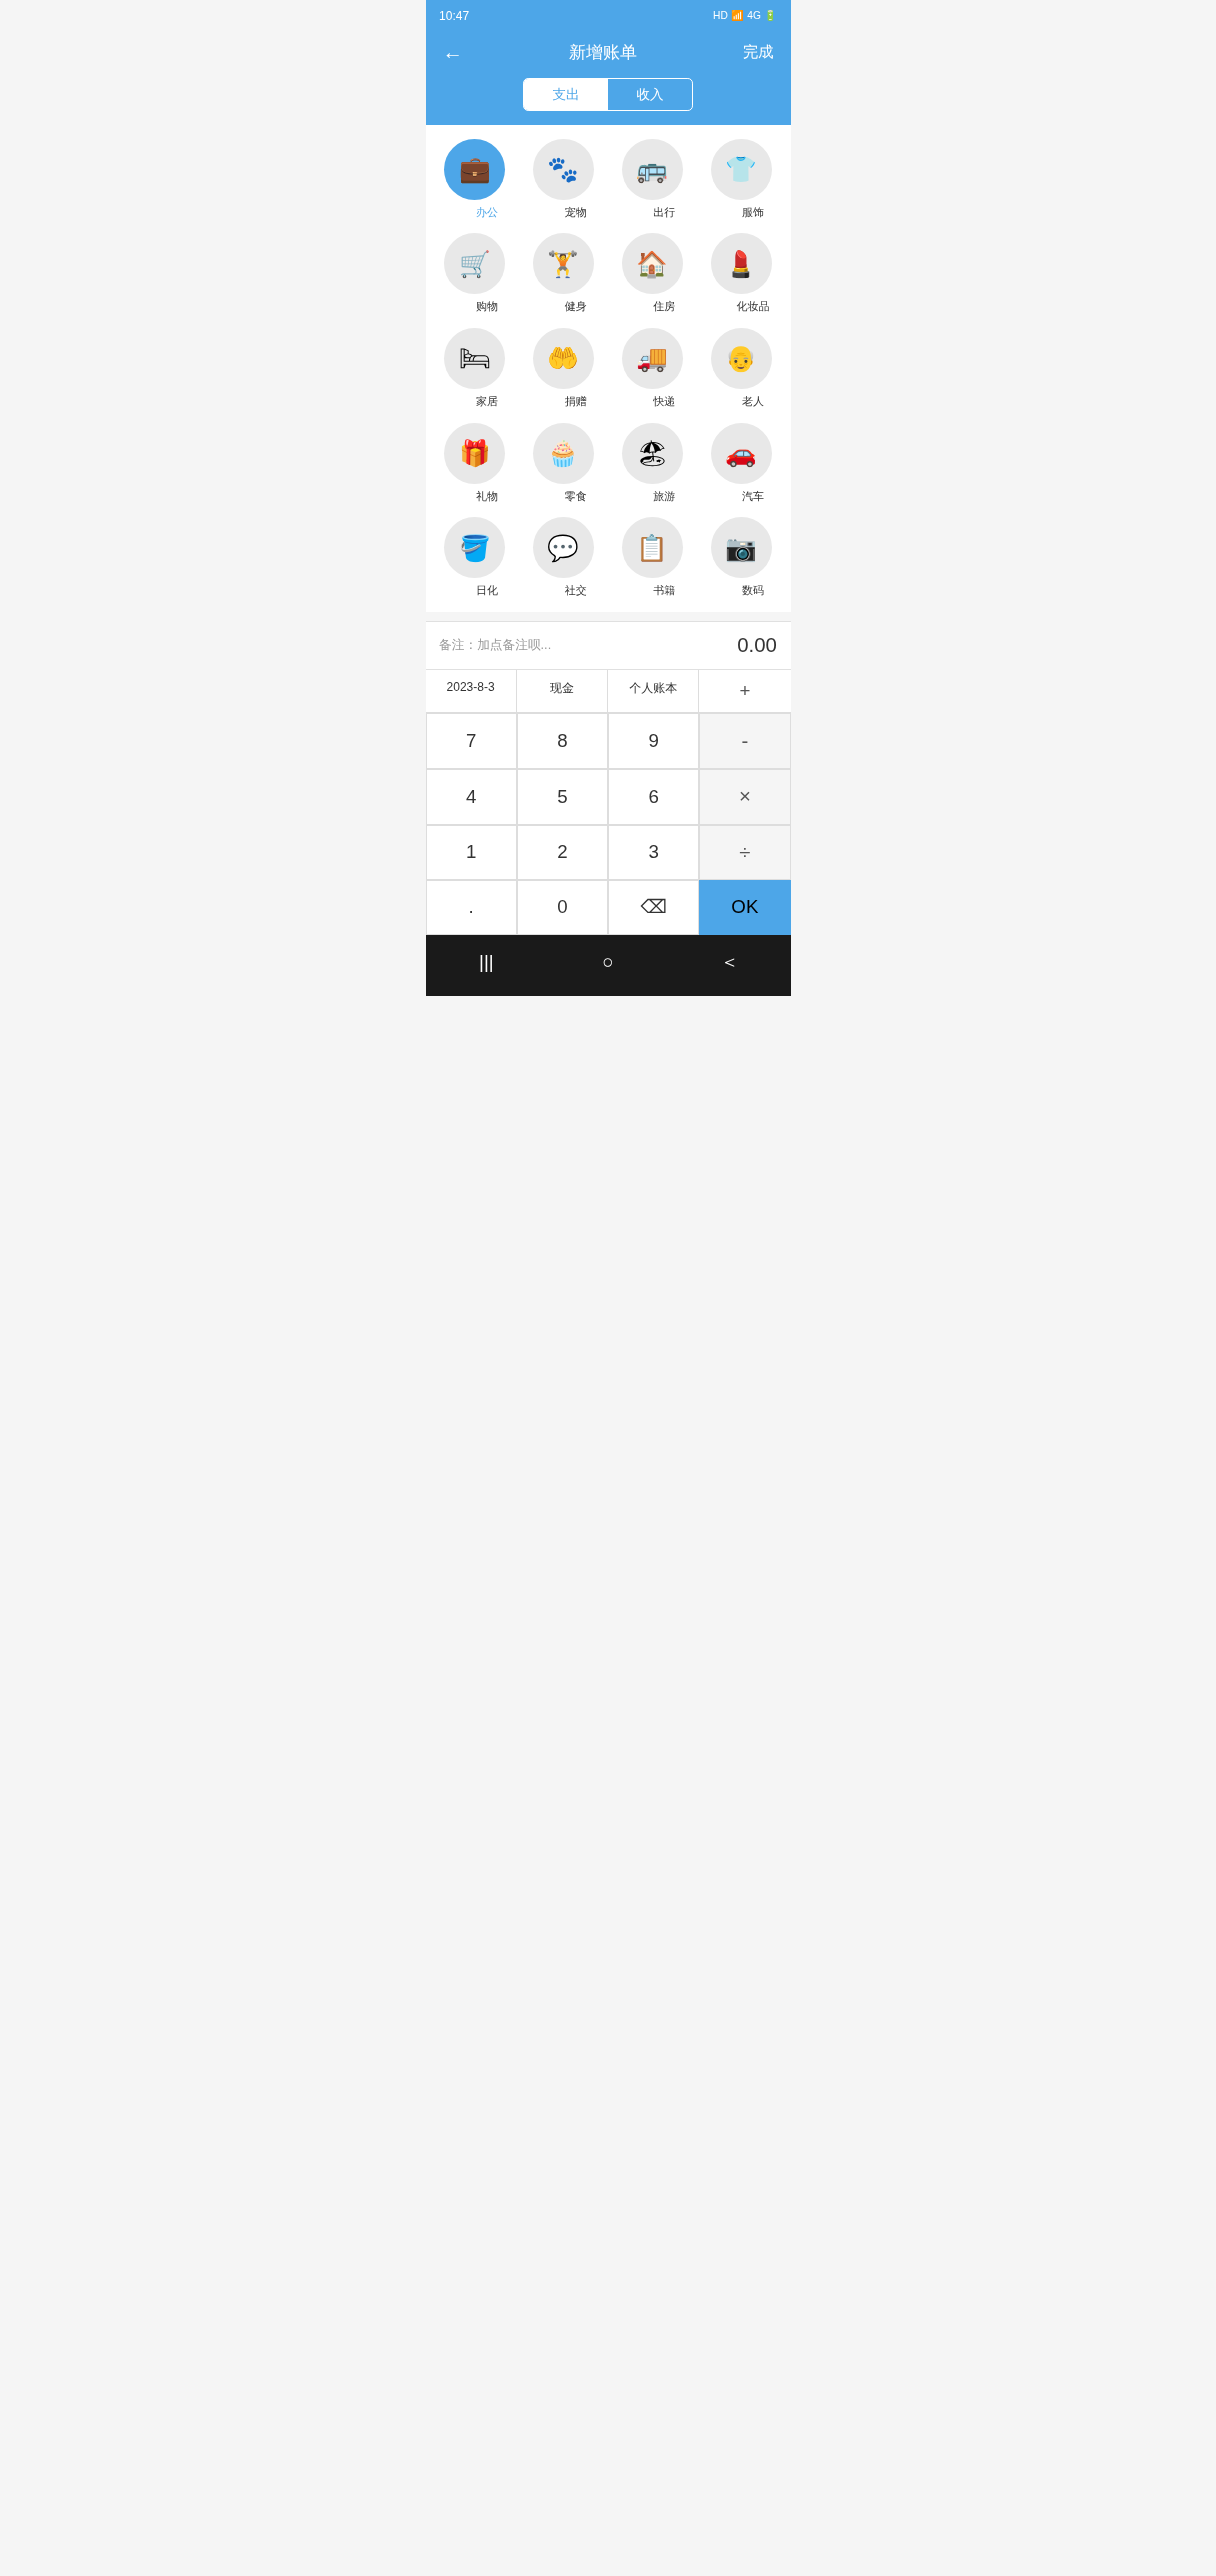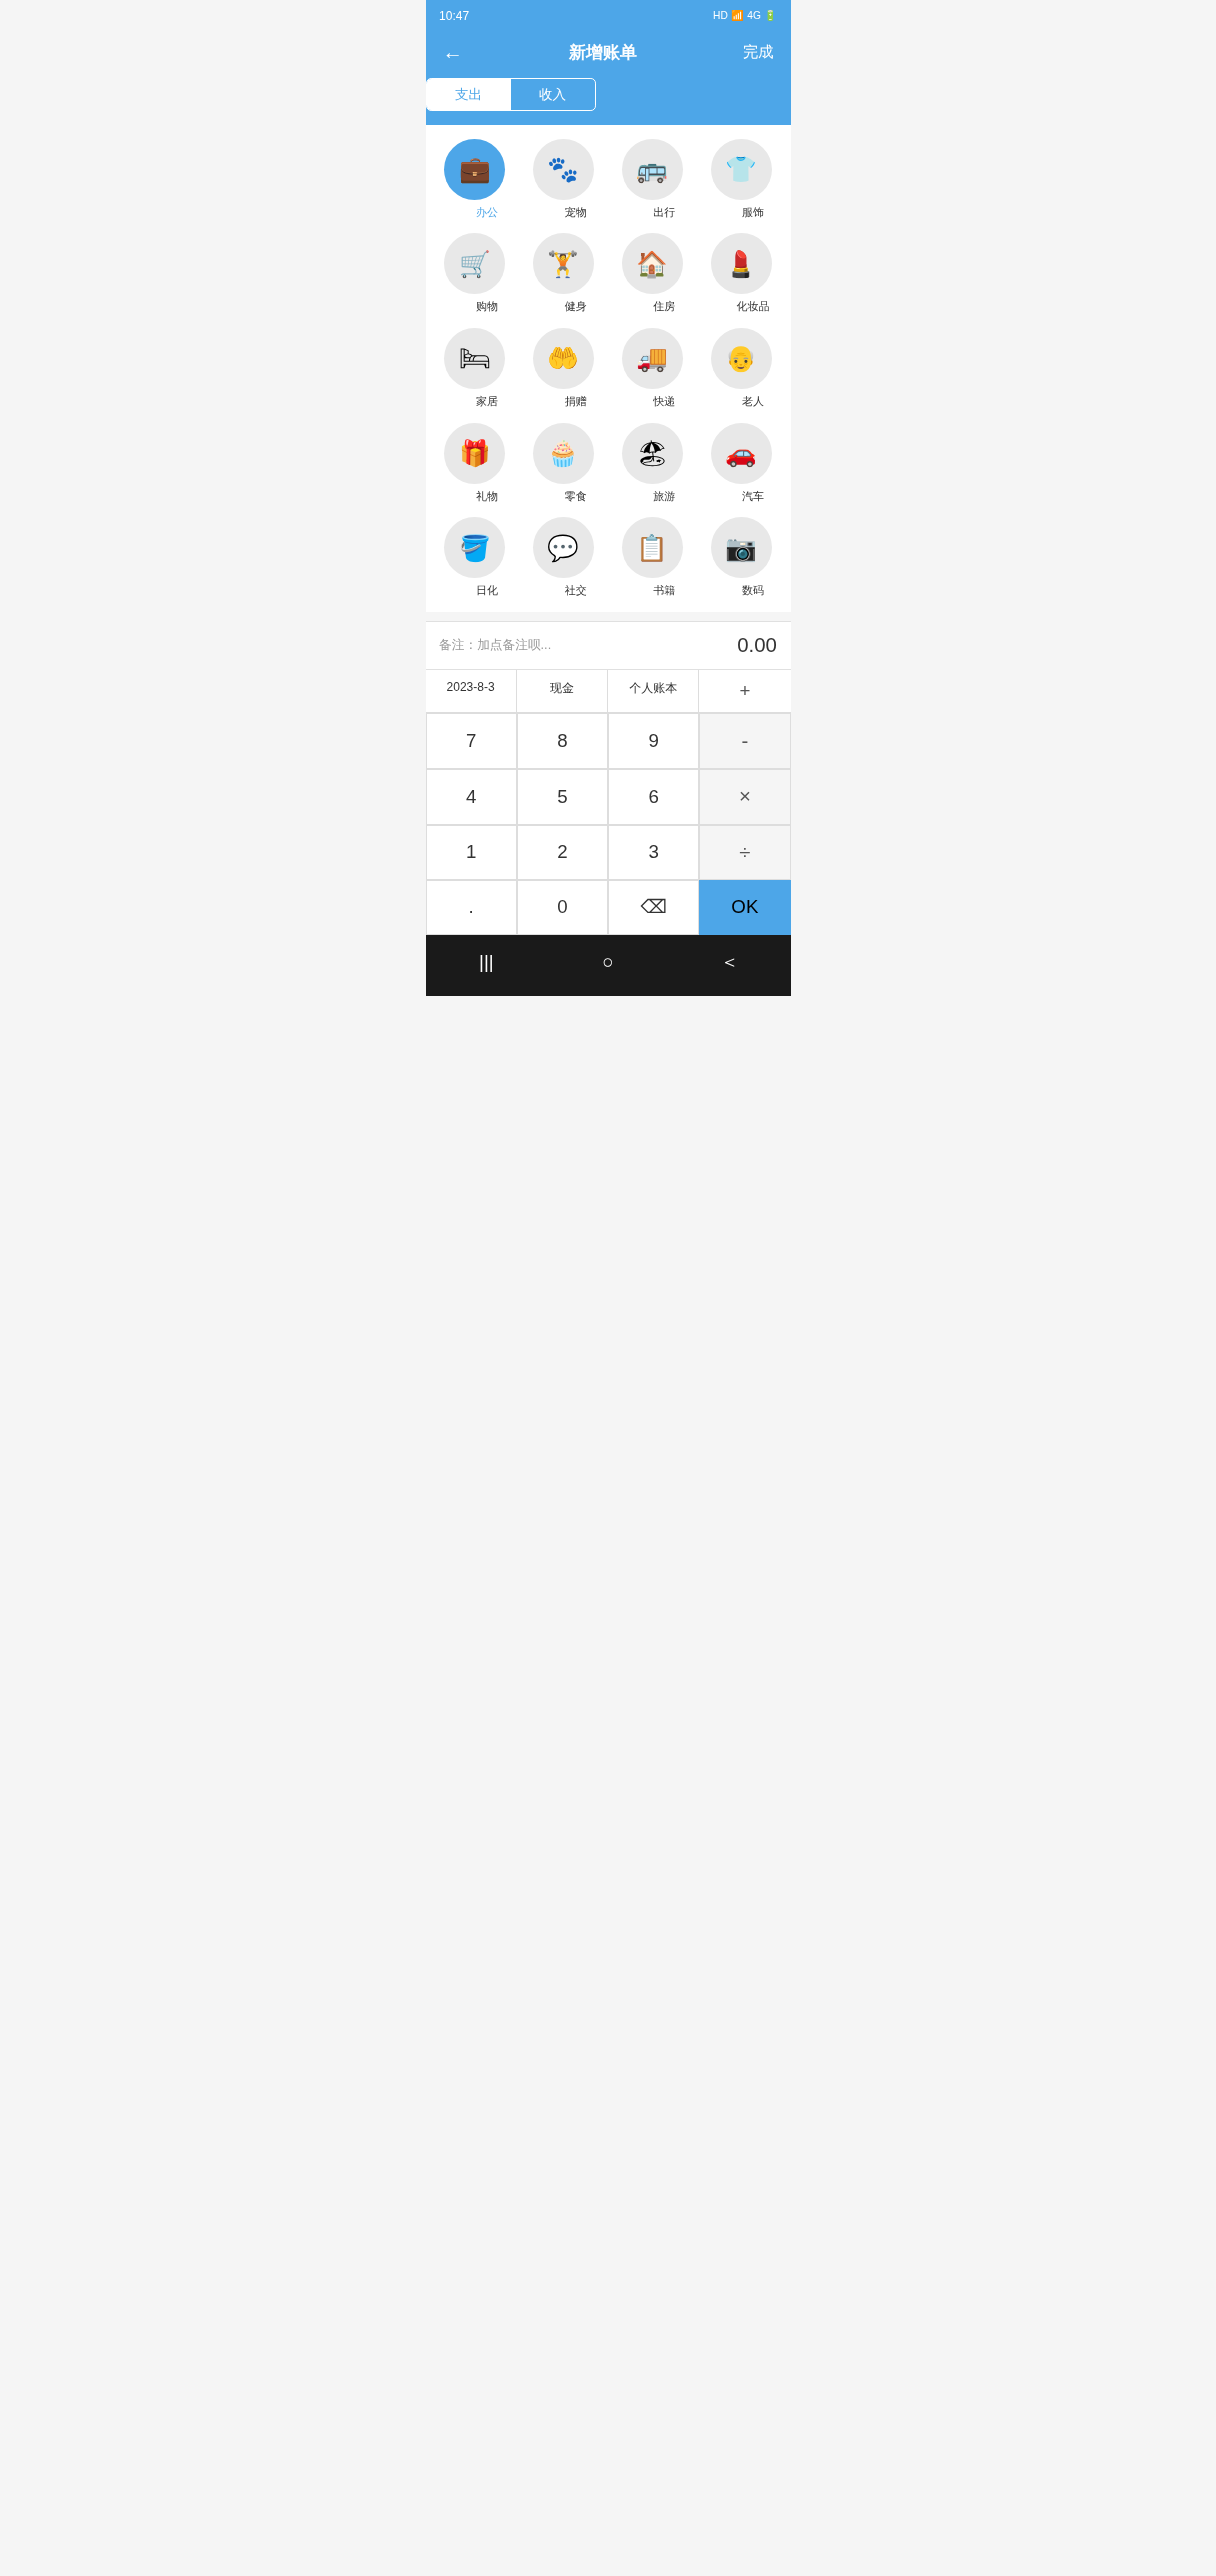--- a/index.html
+++ b/index.html
@@ -43,32 +43,33 @@
       padding: 10.2px 17px 13.6px;
     }
     .header-back {
       color: white;
       font-size: 20.4px;
       cursor: pointer;
     }
     .header-title {
       color: white;
       font-size: 17px;
-      font-weight: 700;
+      font-weight: 400;
     }
     .header-done {
       color: white;
       font-size: 15.3px;
       cursor: pointer;
     }
 
     
     .tab-bar {
       background: #4da6e8;
       display: flex;
+      justify-content: center;
       padding: 0 0 13.6px;
     }
     .tab-toggle {
       display: flex;
       border: 1.7px solid white;
       border-radius: 5.1px;
       overflow: hidden;
       width: 170px;
     }
     .tab-btn {

